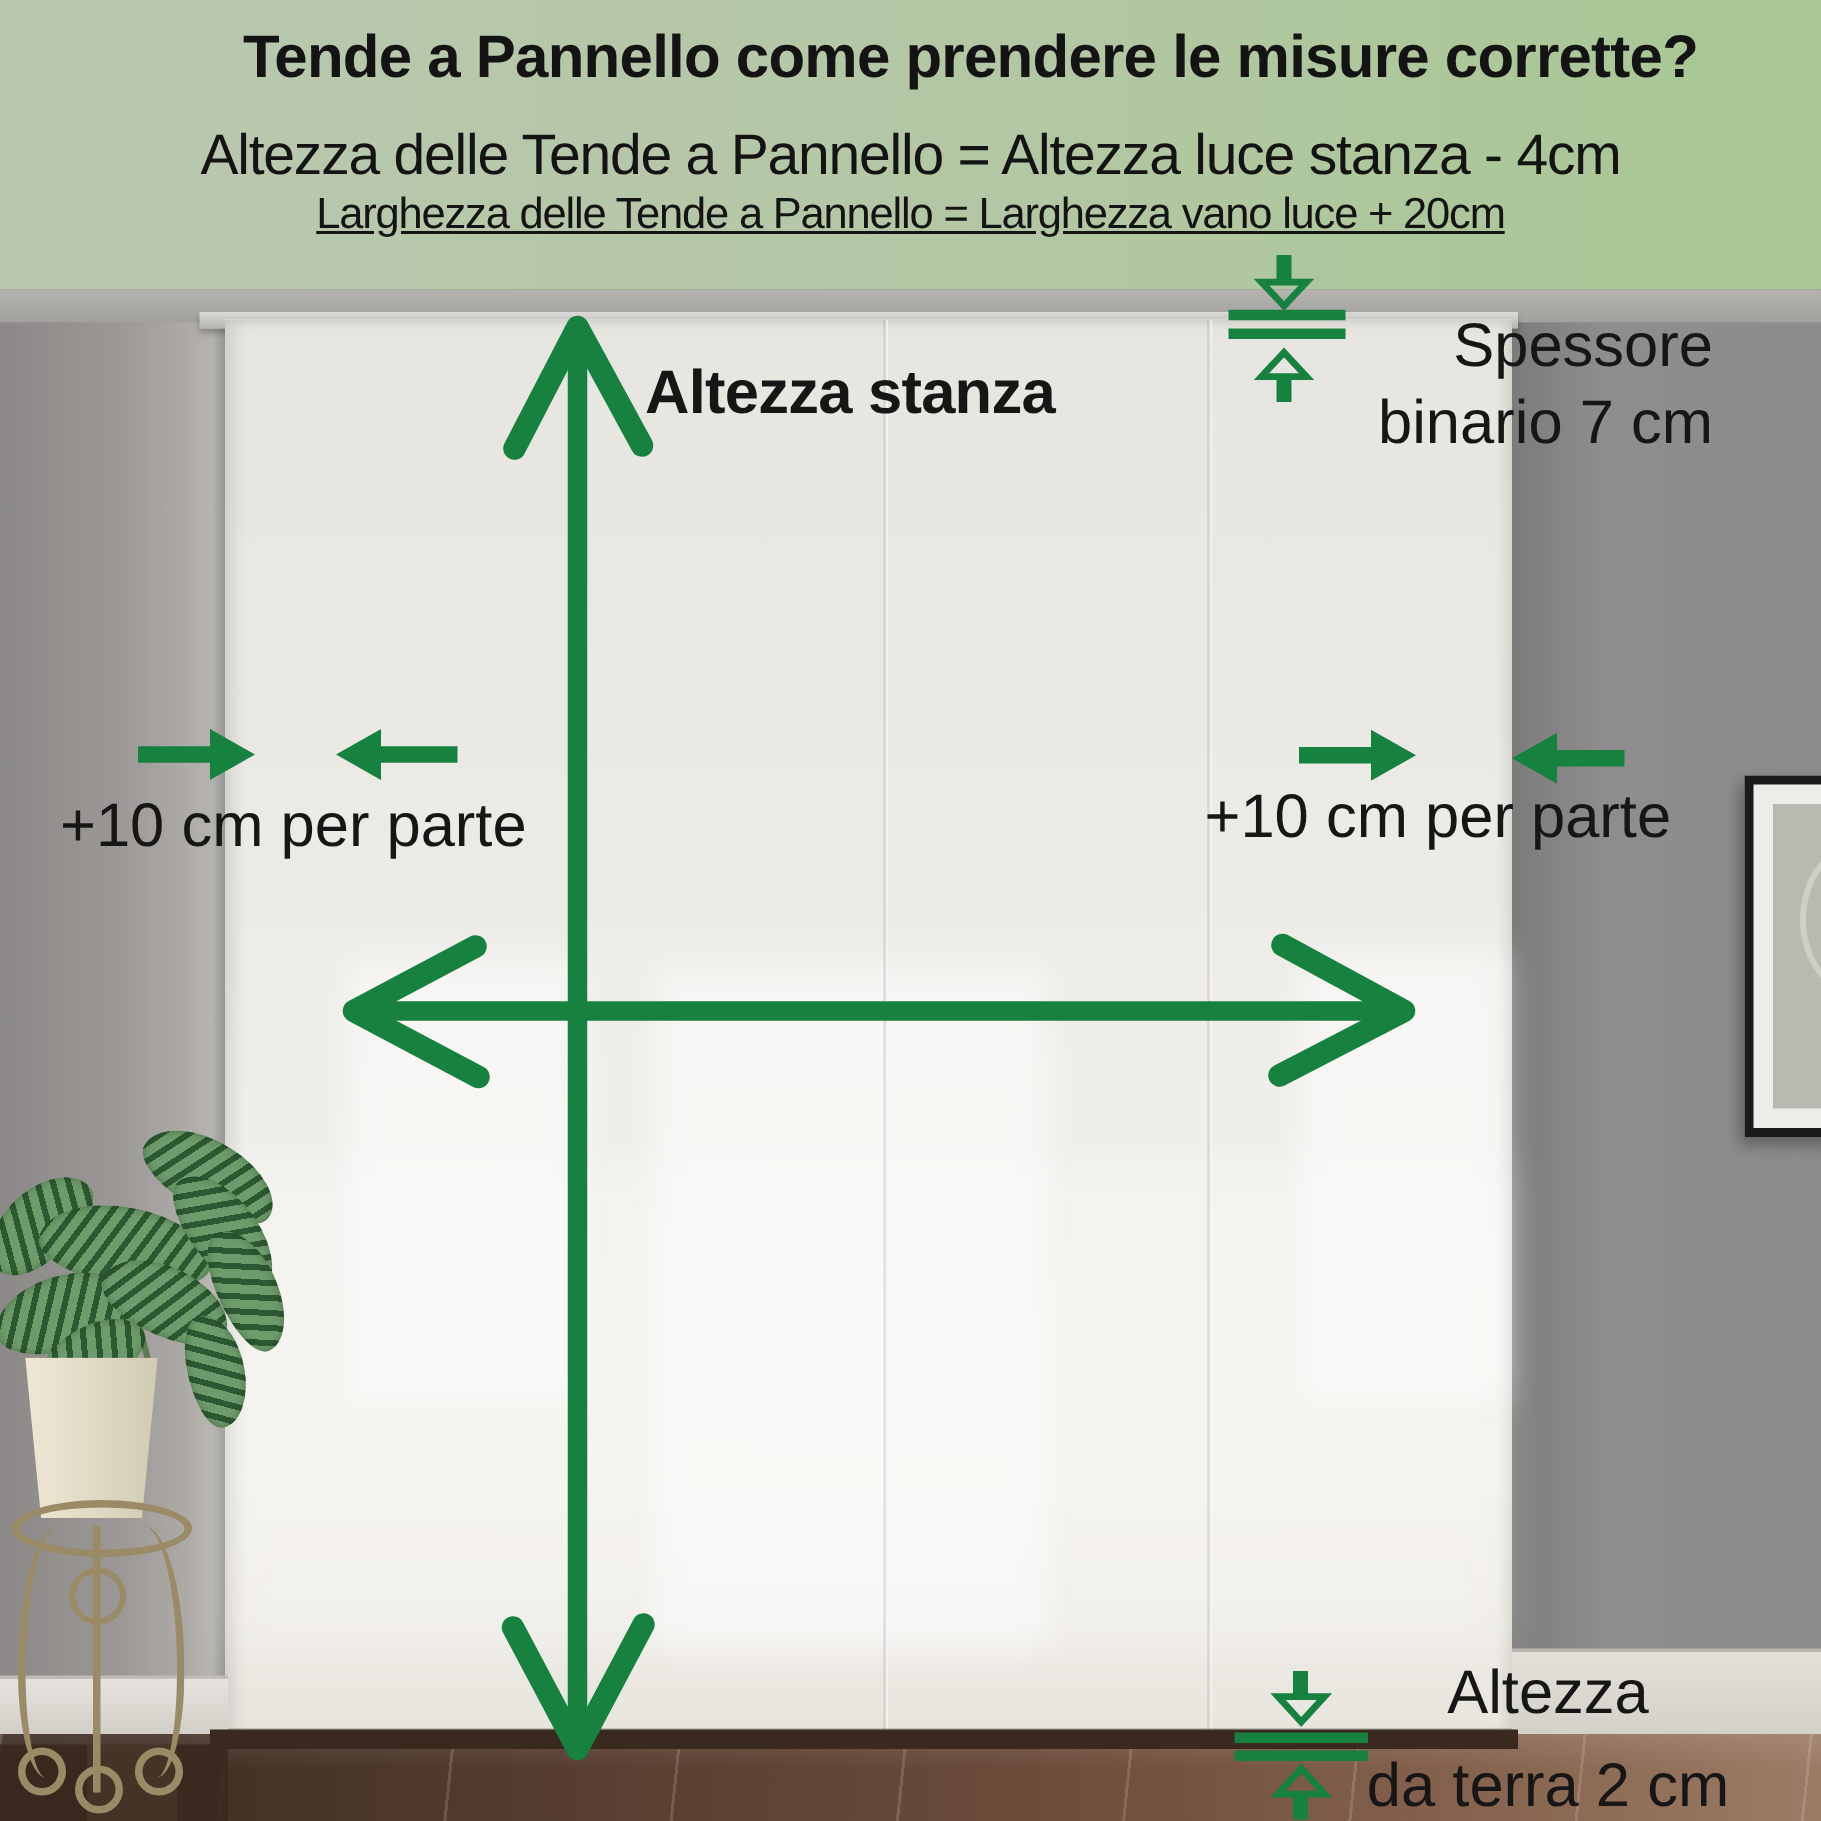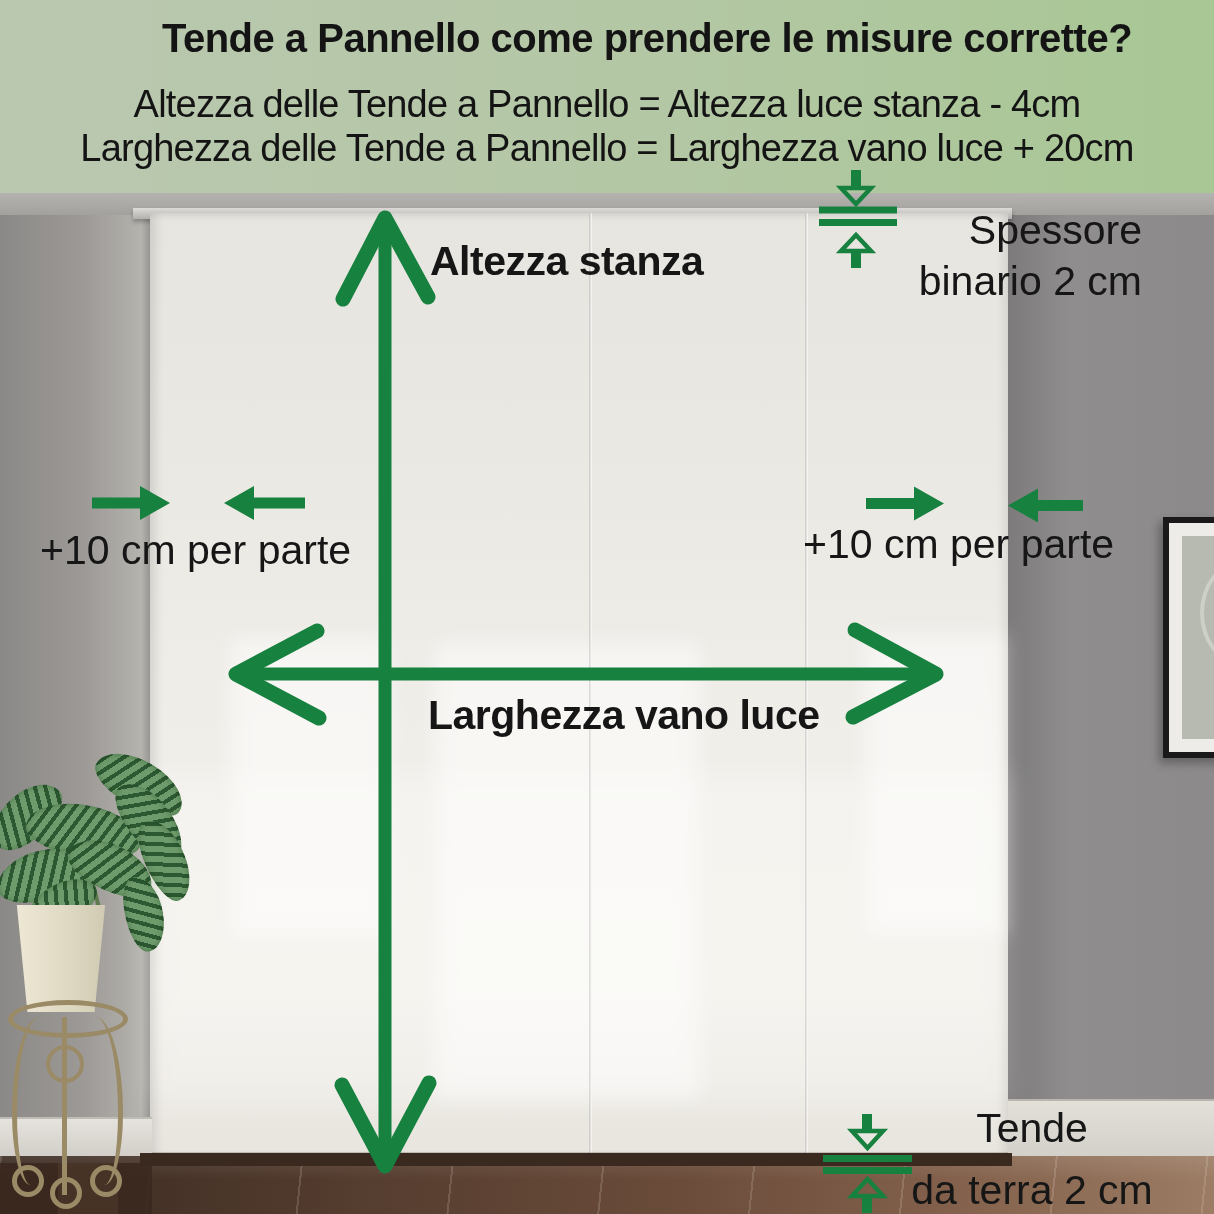--- a/index.html
+++ b/index.html
@@ -6,21 +6,21 @@
   .stage{position:relative;width:1214px;height:1214px;overflow:hidden;
          font-family:"Liberation Sans",sans-serif;background:#9a9794;}
 
   
   .header{position:absolute;top:0;left:0;width:1214px;height:193px;
           background:linear-gradient(90deg,#bac8b0 0%,#b3c7a4 55%,#a8c794 100%);
           color:#141414;text-align:center;}
   .header .title{position:absolute;top:16px;left:0;width:100%;
           font-size:40px;font-weight:700;letter-spacing:-0.5px;margin-left:40px;}
   .header .formula1{position:absolute;top:83px;left:0;width:100%;font-size:38px;letter-spacing:-0.8px;}
-  .header .formula2{position:absolute;top:127px;left:0;width:100%;font-size:38px;letter-spacing:-0.8px;}
+  .header .formula2{position:absolute;top:127px;left:0;width:100%;font-size:29px;letter-spacing:-0.8px;text-decoration:underline;}
 
   
   .photo{position:absolute;top:193px;left:0;width:1214px;height:1021px;overflow:hidden;background:#9a9794;}
   .ceiling{position:absolute;top:0;left:0;width:1214px;height:22px;
            background:linear-gradient(180deg,#b5b3b0,#a3a19e);}
   .wall-left{position:absolute;top:22px;left:0;width:152px;height:905px;
            background:linear-gradient(90deg,#8b8987 0%,#9c9996 55%,#b5b3ae 93%,#908e8b 100%);}
   .wall-right{position:absolute;top:22px;left:1008px;width:206px;height:888px;
            background:linear-gradient(90deg,#7c7a7b 0%,#8f8d8e 30%,#8c8a8b 100%);}
   .rail{position:absolute;top:15px;left:133px;width:879px;height:11px;
@@ -191,25 +191,24 @@
       <path d="M867 1114 V1130" stroke-width="10"></path>
       <path d="M852 1131 H883 L867.5 1148 Z" stroke-width="4.5"></path>
       <path d="M823 1158.5 H912" stroke-width="7"></path>
       <path d="M823 1170.5 H912" stroke-width="7"></path>
       <path d="M852 1196 H883 L867.5 1179 Z" stroke-width="4.5"></path>
       <path d="M867 1198 V1213" stroke-width="10"></path>
     </g>
   </svg>
 
   <div class="lbl lbl-bold" id="lbl-altezza">Altezza stanza</div>
-  <div class="lbl lbl-bold" id="lbl-larghezza">Larghezza vano luce</div>
   <div class="lbl" id="lbl-plus-left">+10 cm per parte</div>
   <div class="lbl" id="lbl-plus-right">+10 cm per parte</div>
   <div class="lbl" id="lbl-spessore">
     <div>Spessore</div>
-    <div>binario 2 cm</div>
+    <div>binario 7 cm</div>
   </div>
   <div class="lbl" id="lbl-spazio">
-    <div>Tende</div>
+    <div>Altezza</div>
     <div>da terra 2 cm</div>
   </div>
 
 </div>
 
 </body></html>

